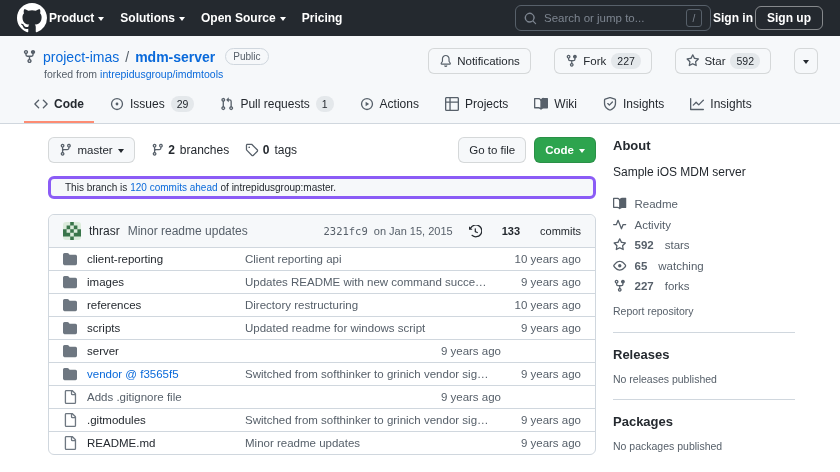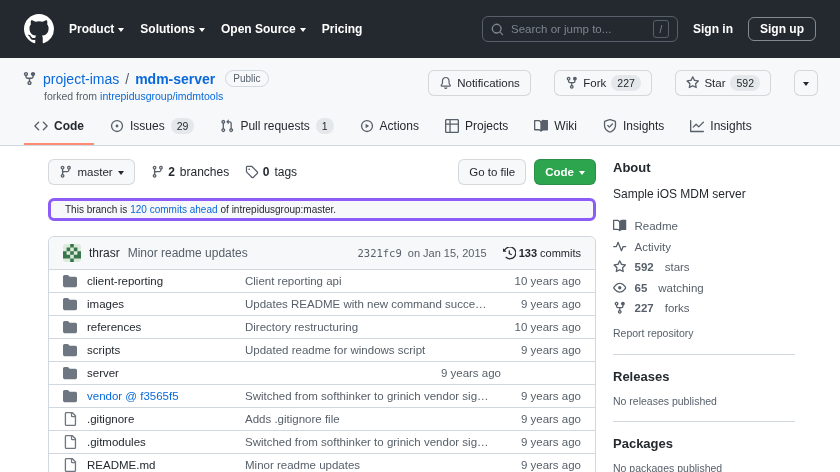--- a/index.html
+++ b/index.html
@@ -3,21 +3,21 @@
 <meta charset="utf-8">
 <style>
   *{box-sizing:border-box;margin:0;padding:0}
   html,body{width:840px;height:472px;overflow:hidden}
   body{font-family:"Liberation Sans",sans-serif;background:#fff;color:#24292f;font-size:12px}
   a{text-decoration:none;color:inherit;cursor:pointer}
   .oct{width:14px;height:14px;flex:none;display:block}
   .caret{width:0;height:0;border:3px solid transparent;border-top:4px solid currentColor;margin-top:4px;flex:none}
 
   
-  .gh-header{height:58px;background:#24292f;display:flex;align-items:center;padding:0 24px;gap:15px;color:#fff}
+  .gh-header{height:36px;background:#24292f;display:flex;align-items:center;padding:0 17px;gap:2px;color:#fff}
   .gh-logo{width:30px;height:30px;color:#fff}
   .gh-nav{display:flex;gap:16px;align-items:center}
   .gh-nav a{font-size:12px;font-weight:700;color:#fff;display:flex;align-items:center;gap:4px}
   .hd-spacer{flex:1}
   .gh-search{width:196px;height:26px;border:1px solid #57606a;border-radius:6px;display:flex;align-items:center;padding:0 8px;gap:7px;color:#7d8590}
   .gh-search .oct{width:13px;height:13px}
   .gh-search input{flex:1;min-width:0;background:transparent;border:0;outline:0;color:#c9d1d9;font-size:11.5px;font-family:"Liberation Sans",sans-serif}
   .gh-search input::placeholder{color:#7d8590}
   .slash-key{width:16px;height:18px;border:1px solid #57606a;border-radius:3px;font-size:10px;display:flex;align-items:center;justify-content:center;color:#7d8590;flex:none}
   .signin{font-size:12px;font-weight:700;color:#fff}
@@ -64,21 +64,21 @@
   .banner a{color:#0969da;margin:0 3px}
 
   
   .file-box{border:1px solid #d0d7de;border-radius:6px;background:#fff}
   .commit-header{display:flex;align-items:center;gap:8px;background:#f6f8fa;padding:7px 14px;border-radius:6px 6px 0 0;font-size:12px}
   .avatar{width:18px;height:18px;border-radius:3px;overflow:hidden;flex:none;display:block}
   .commit-author{font-weight:400}
   .commit-msg{color:#57606a;overflow:hidden;text-overflow:ellipsis;white-space:nowrap}
   .commit-right{margin-left:auto;display:flex;align-items:center;gap:6px;color:#57606a;font-size:11px;white-space:nowrap}
   .sha{font-family:"DejaVu Sans Mono",monospace;font-size:10.5px}
-  .commit-count{display:flex;align-items:center;gap:3px;color:#24292f;margin-left:10px}
+  .commit-count{display:flex;align-items:center;gap:20px;color:#24292f;margin-left:10px}
   .commit-count .oct{color:#24292f;width:13px;height:13px}
   .commit-count b{font-weight:700}
 
   .file-row{display:grid;grid-template-columns:24px 158px 1fr 80px;align-items:center;padding:0 14px;height:23px;border-top:1px solid #d0d7de;font-size:11.5px}
   .file-row .oct{color:#6e7781}
   .file-row .name{color:#24292f;overflow:hidden;text-overflow:ellipsis;white-space:nowrap;padding-right:8px}
   .file-row.submodule .name{color:#0969da}
   .file-row .msg{color:#57606a;overflow:hidden;text-overflow:ellipsis;white-space:nowrap;padding-right:10px}
   .file-row .age{color:#57606a;text-align:right;white-space:nowrap}
 
@@ -397,21 +397,20 @@
             <use href="#i-folder"></use>
           </svg>
         <a class="name">vendor @ f3565f5</a>
         <a class="msg">Switched from softhinker to grinich vendor sign code</a>
         <a class="age">9 years ago</a>
       </div>
       <div class="file-row">
         <svg class="oct">
             <use href="#i-file"></use>
           </svg>
-        <a class="name">.gitignore</a>
         <a class="msg">Adds .gitignore file</a>
         <a class="age">9 years ago</a>
       </div>
       <div class="file-row">
         <svg class="oct">
             <use href="#i-file"></use>
           </svg>
         <a class="name">.gitmodules</a>
         <a class="msg">Switched from softhinker to grinich vendor sign code</a>
         <a class="age">9 years ago</a>

